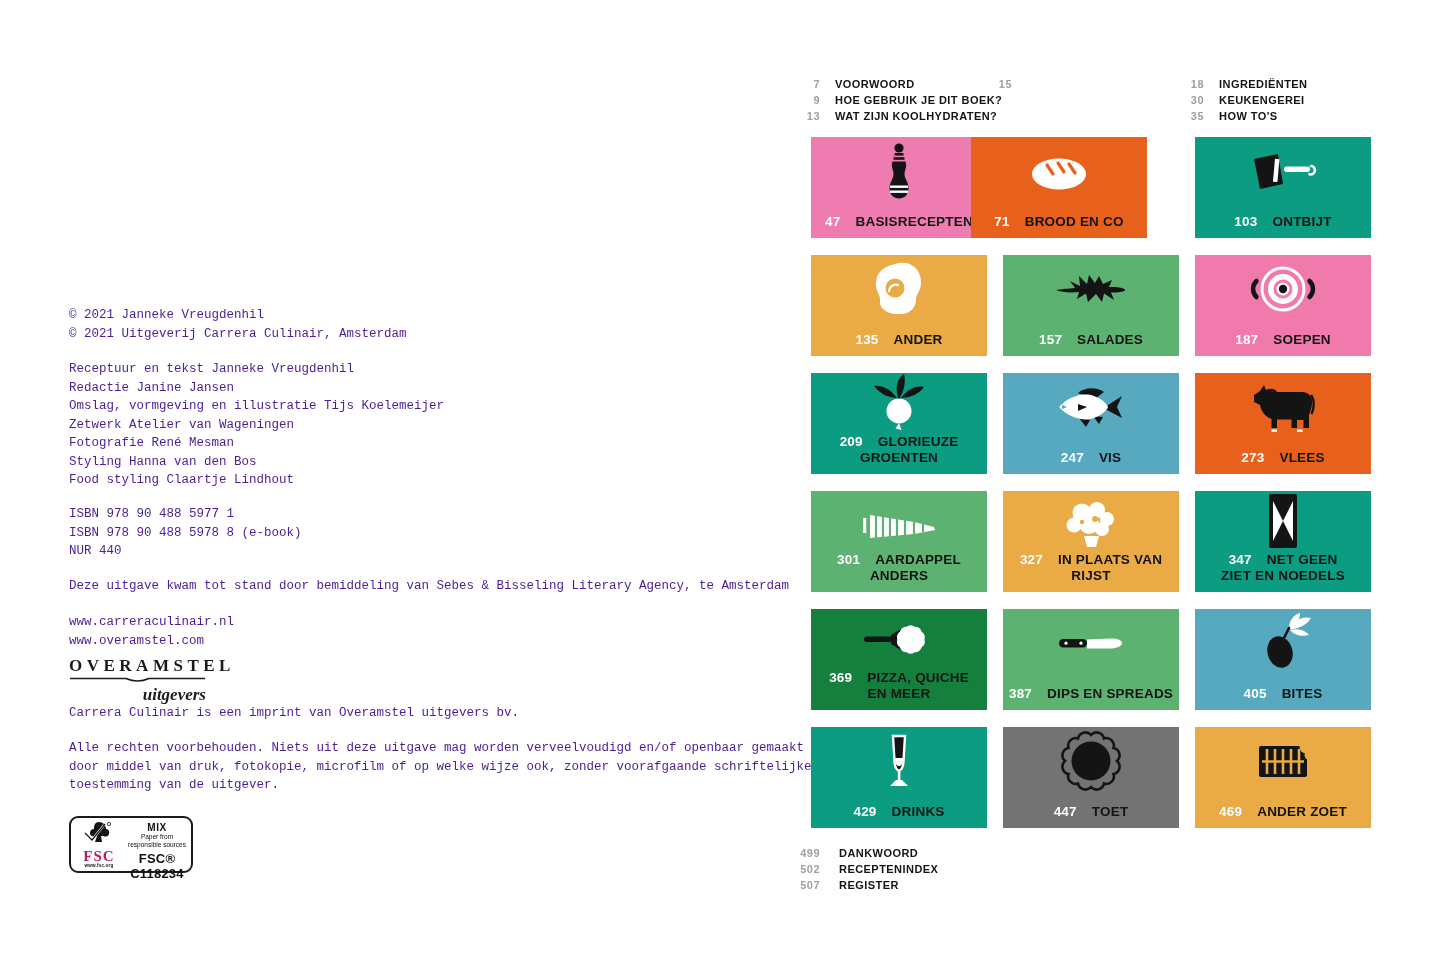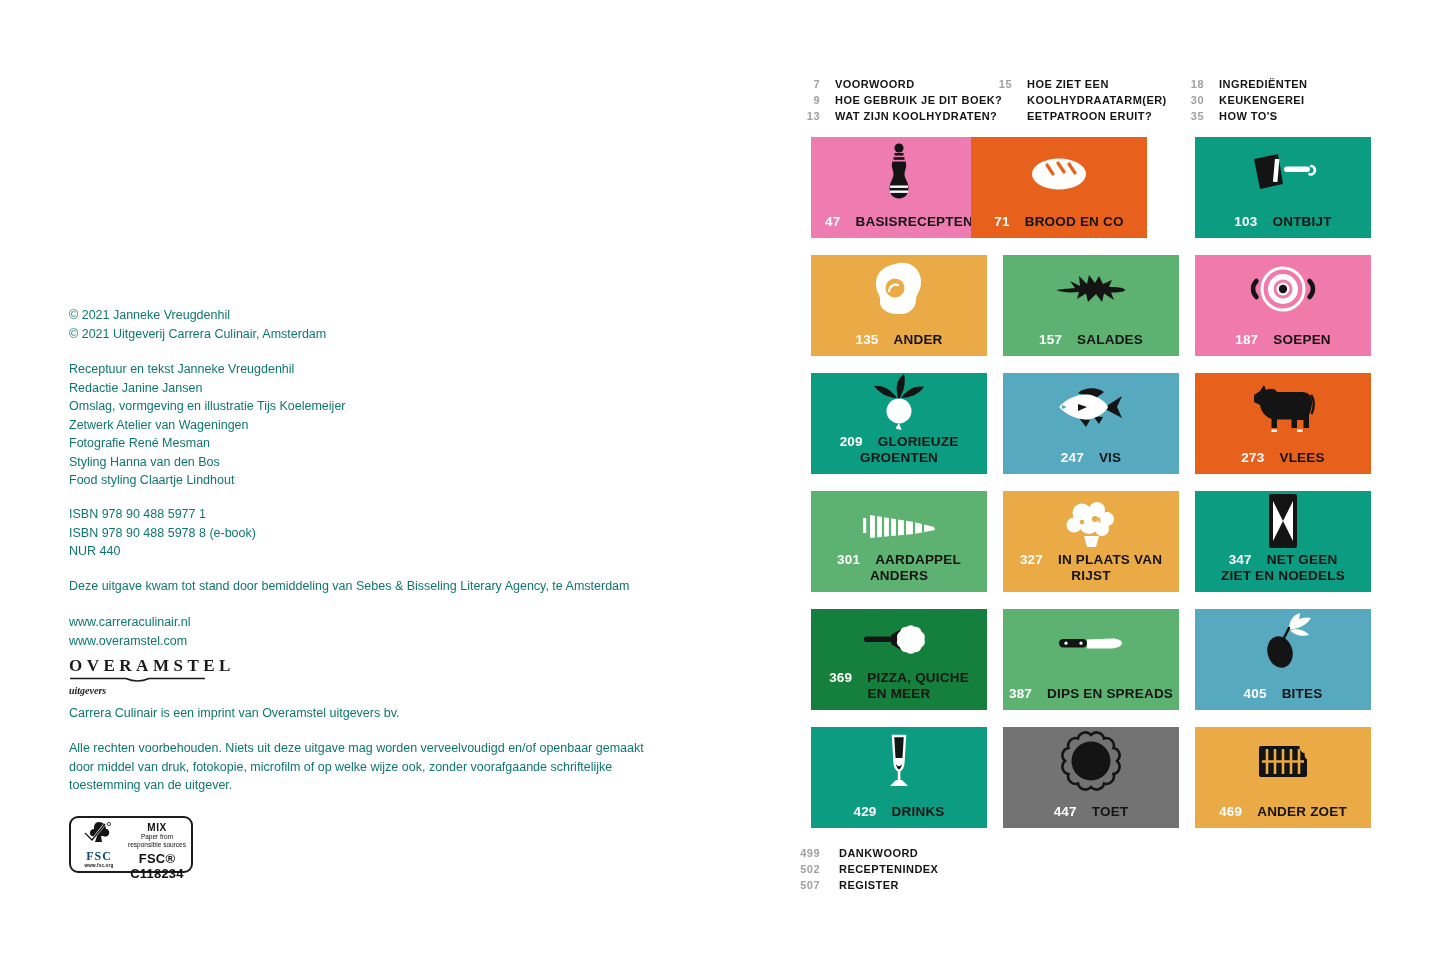--- a/index.html
+++ b/index.html
@@ -1,35 +1,35 @@
 <!DOCTYPE html>
 <html><head>
 <meta charset="utf-8">
 <style>
   html,body{margin:0;padding:0;}
   body{
     width:1440px;height:976px;position:relative;background:#ffffff;
     font-family:"Liberation Sans", sans-serif;color:#2b2b2b;overflow:hidden;
   }
   
-  .colo-block{position:absolute;left:69px;font-size:12.5px;line-height:18.5px;color:#0f766e;}
+  .colo-block{position:absolute;left:69px;font-size:12.5px;line-height:18.5px;color:#4c1d95;font-family:Liberation Mono, monospace;}
   .colo-line{white-space:nowrap;}
   
   .pub-logo{position:absolute;left:69px;top:656px;width:140px;}
   .pub-name{font-family:"Liberation Serif", serif;font-weight:bold;font-size:17px;
             letter-spacing:4.5px;color:#1b1b1b;white-space:nowrap;}
   .pub-underline{display:block;margin-top:1px;}
   .pub-sub{font-family:"Liberation Serif", serif;font-style:italic;font-weight:bold;
-           font-size:10px;color:#1b1b1b;text-align:left;width:137px;margin-top:1px;}
+           font-size:17px;color:#1b1b1b;text-align:right;width:137px;margin-top:1px;}
   
   .fsc-box{position:absolute;left:69px;top:816px;width:124px;height:57px;
            border:2px solid #1c1c1c;border-radius:9px;box-sizing:border-box;}
   .fsc-left{position:absolute;left:6px;top:3px;width:44px;text-align:center;}
-  .fsc-word{font-family:"Liberation Serif", serif;font-weight:bold;font-size:12px;
-            color:#0c4a6e;line-height:14px;letter-spacing:1px;}
+  .fsc-word{font-family:"Liberation Serif", serif;font-weight:bold;font-size:15px;
+            color:#be185d;line-height:14px;letter-spacing:1px;}
   .fsc-url{font-size:4.5px;font-weight:bold;color:#111;letter-spacing:.2px;}
   .fsc-right{position:absolute;left:52px;top:4px;width:68px;text-align:center;color:#111;}
   .fsc-mix{font-weight:bold;font-size:10px;line-height:11px;letter-spacing:.5px;}
   .fsc-desc{font-size:6.5px;line-height:7.5px;}
   .fsc-code{font-weight:bold;font-size:13px;margin-top:3px;letter-spacing:.2px;}
   
   .toc-list{position:absolute;font-size:11px;font-weight:bold;letter-spacing:.45px;}
   .toc-row{display:flex;align-items:flex-start;line-height:16.2px;}
   .toc-num{width:14px;text-align:right;color:#a0a0a0;flex:0 0 auto;}
   .toc-num.wide{width:26px;}
@@ -126,23 +126,20 @@
   </div>
   <div class="toc-row">
     <span class="toc-num">13</span>
     <span class="toc-label">WAT ZIJN KOOLHYDRATEN?</span>
   </div>
 </div>
 
 <div class="toc-list" style="left:998px;top:76px">
   <div class="toc-row">
     <span class="toc-num">15</span>
-    <span class="toc-label">HOE ZIET EEN
-KOOLHYDRAATARM(ER)
-EETPATROON ERUIT?</span>
   </div>
 </div>
 
 <div class="toc-list" style="left:1190px;top:76px">
   <div class="toc-row">
     <span class="toc-num">18</span>
     <span class="toc-label">INGREDIËNTEN</span>
   </div>
   <div class="toc-row">
     <span class="toc-num">30</span>

